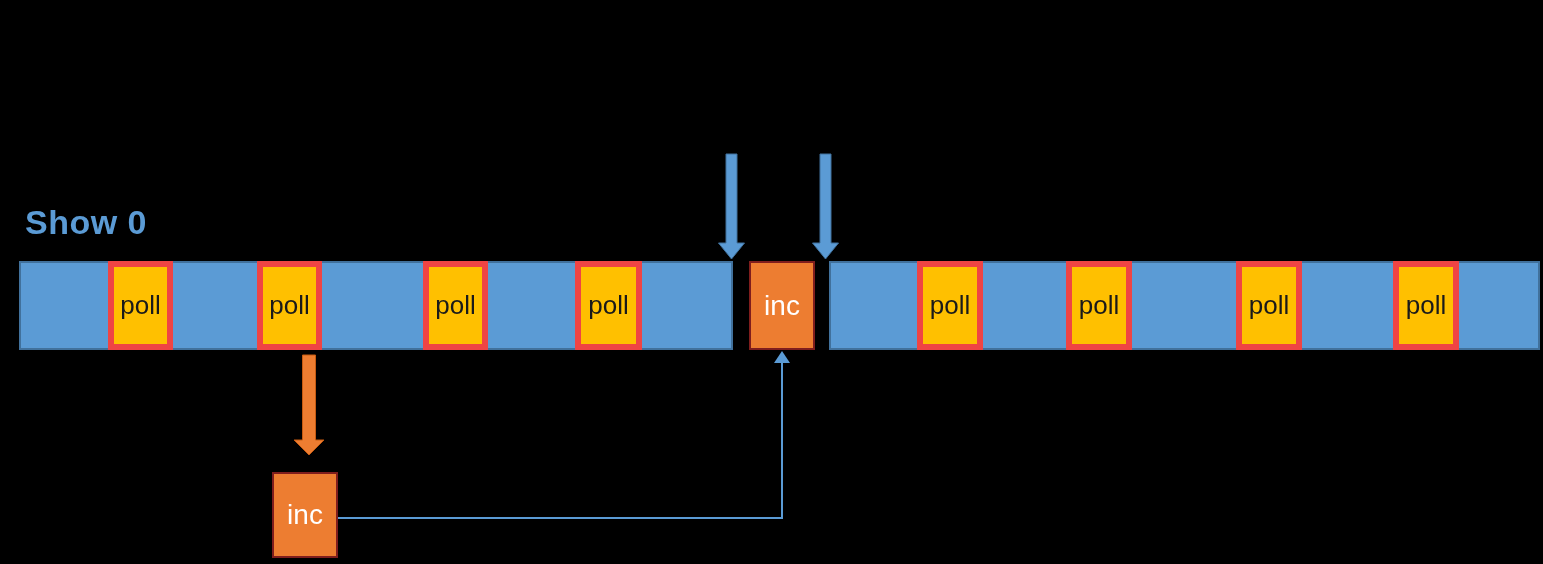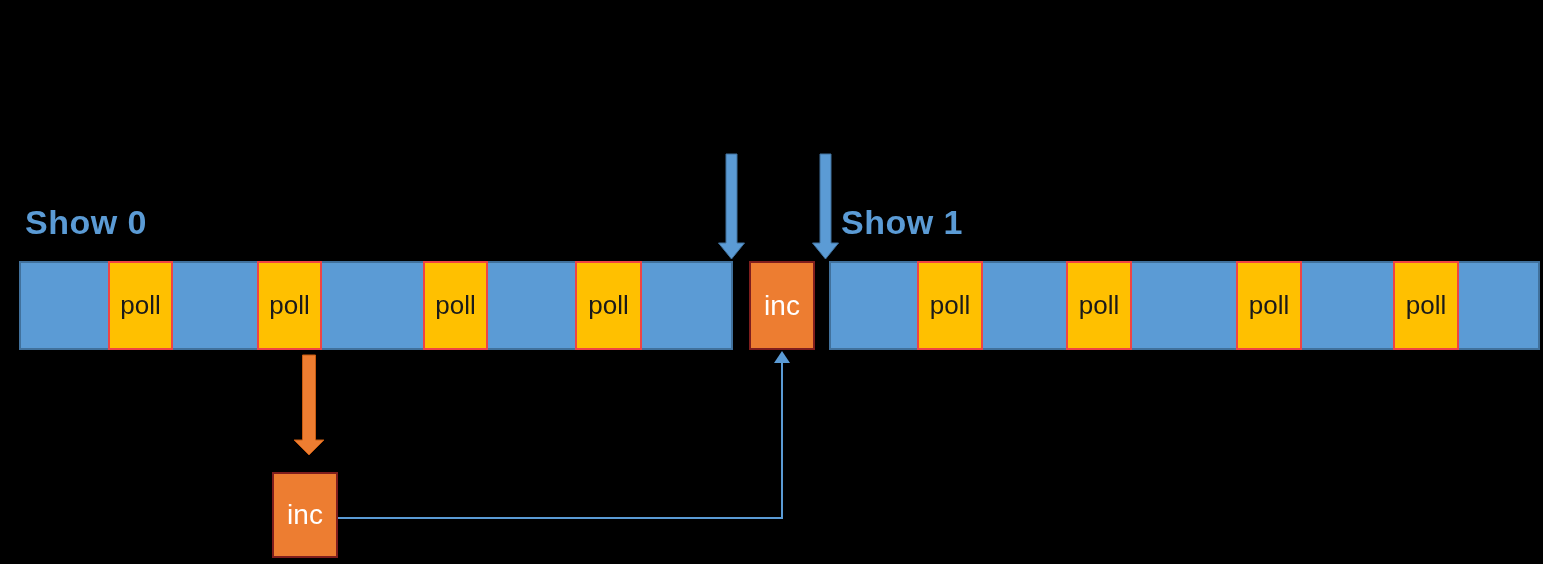--- a/index.html
+++ b/index.html
@@ -29,21 +29,21 @@
     border:2px solid #41719C;
     box-sizing:border-box;
   }
   .bar-left{left:19px;width:714px;}
   .bar-right{left:829px;width:711px;}
 
   .poll{
     position:absolute;
     top:261px;height:89px;
     background:#FFC000;
-    border:2px solid #ef4444;
+    border:6px solid #ef4444;
     box-sizing:border-box;
     display:flex;align-items:center;justify-content:center;
     color:#1a1a1a;
     font-size:26px;
   }
   .poll-1{left:108px;width:65px;}
   .poll-2{left:257px;width:65px;}
   .poll-3{left:423px;width:65px;}
   .poll-4{left:575px;width:67px;}
   .poll-5{left:917px;width:66px;}
@@ -88,21 +88,20 @@
     border-right:8px solid transparent;
     border-bottom:12px solid #5B9BD5;
   }
 </style>
 </head>
 <body>
 
 <div class="stage">
 
   <div class="label show0">Show 0</div>
-  <div class="label show1">Show 1</div>
 
   <svg class="arrow-svg arrow-show0" width="27" height="107" viewBox="0 0 27 107">
     <polygon points="8,1 19,1 19,90 26.5,90 13.5,106 0.5,90 8,90" fill="#5B9BD5" stroke="#41719C" stroke-width="1"></polygon>
   </svg>
   <svg class="arrow-svg arrow-show1" width="27" height="107" viewBox="0 0 27 107">
     <polygon points="8,1 19,1 19,90 26.5,90 13.5,106 0.5,90 8,90" fill="#5B9BD5" stroke="#41719C" stroke-width="1"></polygon>
   </svg>
 
   <div class="bar bar-left"></div>
   <div class="bar bar-right"></div>

